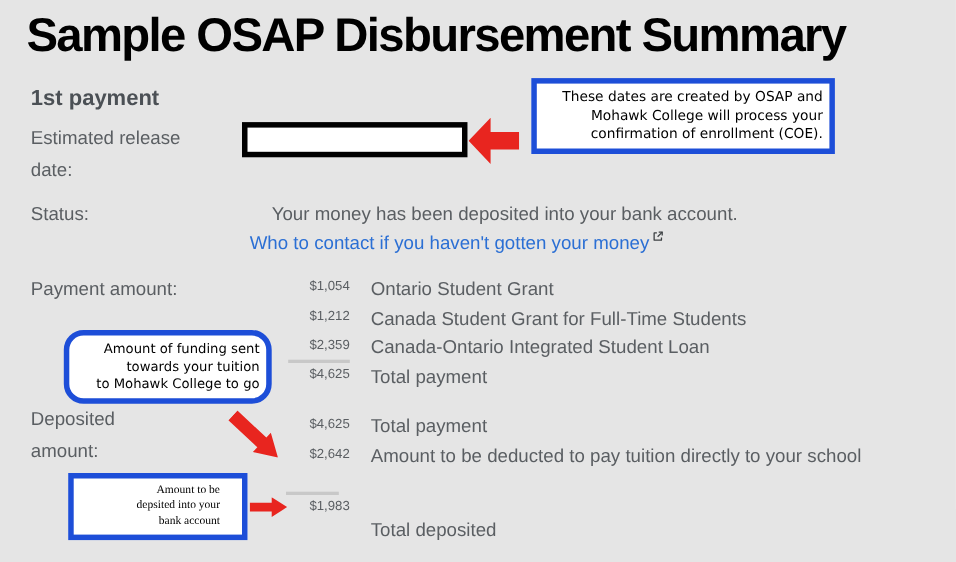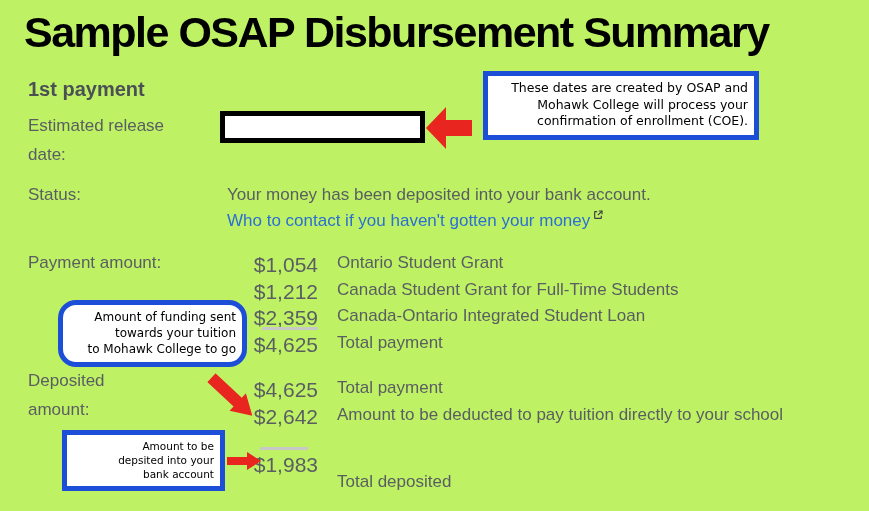--- a/index.html
+++ b/index.html
@@ -1,47 +1,47 @@
 <!DOCTYPE html>
 <html><head>
 <meta charset="utf-8">
 <style>
   html,body{margin:0;padding:0;background:#fff;}
   .page{
-    position:relative;width:869px;height:511px;background:#bef264;
+    position:relative;width:869px;height:511px;background:#e5e5e5;
     font-family:"Liberation Sans",sans-serif;overflow:hidden;
   }
   .abs{position:absolute;}
   .title{
     left:24px;top:8px;font-size:43px;font-weight:900;color:#000;
     letter-spacing:-1.5px;white-space:nowrap;
     font-family:"Liberation Sans",sans-serif;
   }
   .section-heading{
     left:28px;top:78px;font-size:20px;font-weight:700;color:#4b5055;white-space:nowrap;
   }
   .lbl{font-size:17px;color:#5a5e62;white-space:nowrap;}
-  .val{font-size:17px;color:#5a5e62;white-space:nowrap;}
+  .val{font-size:17px;color:#5a5e62;white-space:nowrap;margin-left:20px;}
   .link{font-size:17px;color:#2b6fd4;white-space:nowrap;cursor:pointer;}
-  .amt{width:72px;text-align:right;font-size:21px;color:#5a5e62;white-space:nowrap;}
+  .amt{width:72px;text-align:right;font-size:12px;color:#5a5e62;white-space:nowrap;}
   .desc{font-size:17px;color:#5a5e62;white-space:nowrap;}
   .redacted{
     left:220px;top:111px;width:205px;height:32px;
     border:5px solid #000;background:#fff;box-sizing:border-box;
   }
   .rule{background:#c8c8c8;height:3px;}
   .note{
     border:5px solid #1d4ed8;background:#fff;color:#000;box-sizing:border-box;
     font-family:"DejaVu Sans",sans-serif;
     text-align:right;
   }
   .note .line{white-space:nowrap;}
   .note1{left:483px;top:71px;width:276px;padding:4px 6px 5px 8px;font-size:12.5px;line-height:16.5px;}
   .note2{left:58px;top:300px;width:189px;padding:4px 6px 5px 8px;font-size:12px;line-height:16px;border-radius:18px;}
-  .note3{left:62px;top:430px;width:163px;padding:4px 6px 5px 12px;font-size:10.5px;line-height:14px;}
+  .note3{left:62px;top:430px;width:163px;padding:4px 20px 5px 12px;font-size:10.5px;line-height:14px;font-family:Liberation Serif, serif;}
   .ext{display:inline-block;margin-left:3px;position:relative;top:-6px;}
   .arrow-diag{left:210px;top:365px;transform:rotate(43deg);transform-origin:0 50%;}
 </style>
 </head>
 <body>
 
 <div class="page">
 
   <div class="abs title">Sample OSAP Disbursement Summary</div>
   <div class="abs section-heading">1st payment</div>

